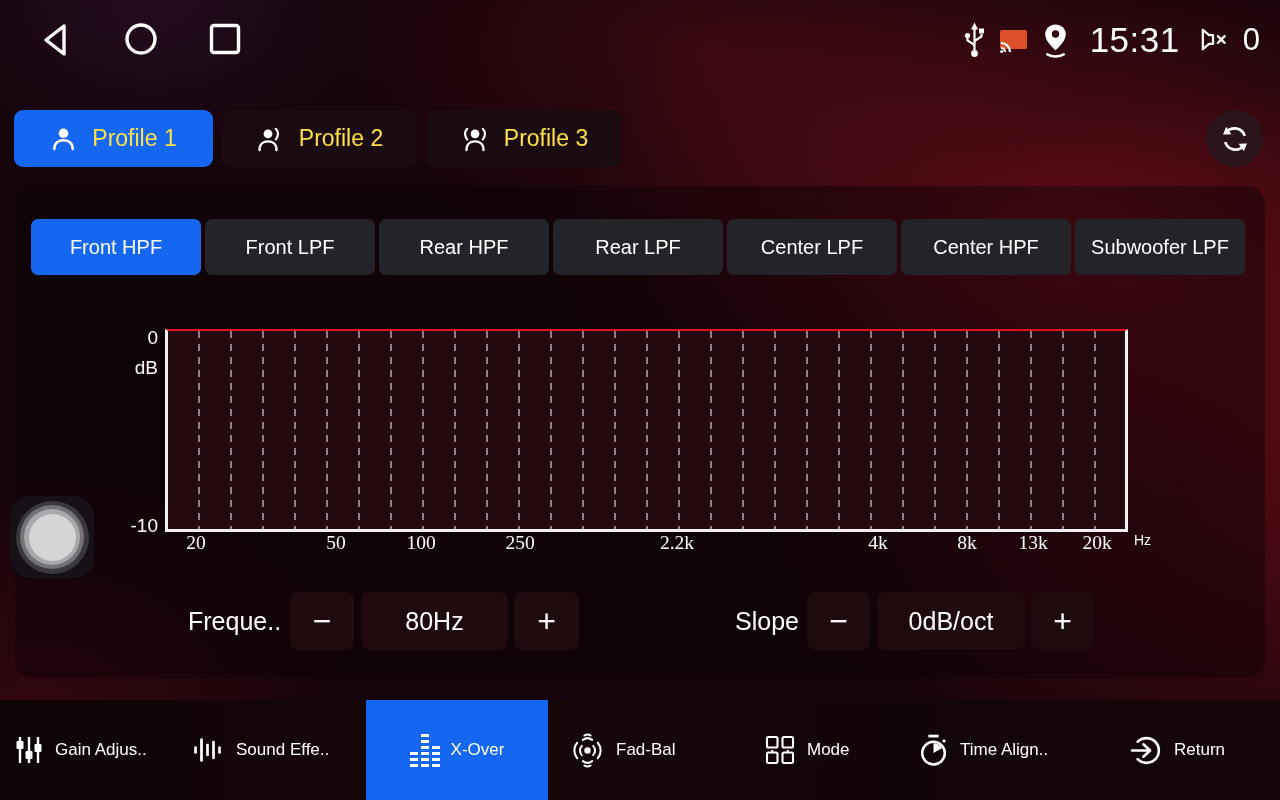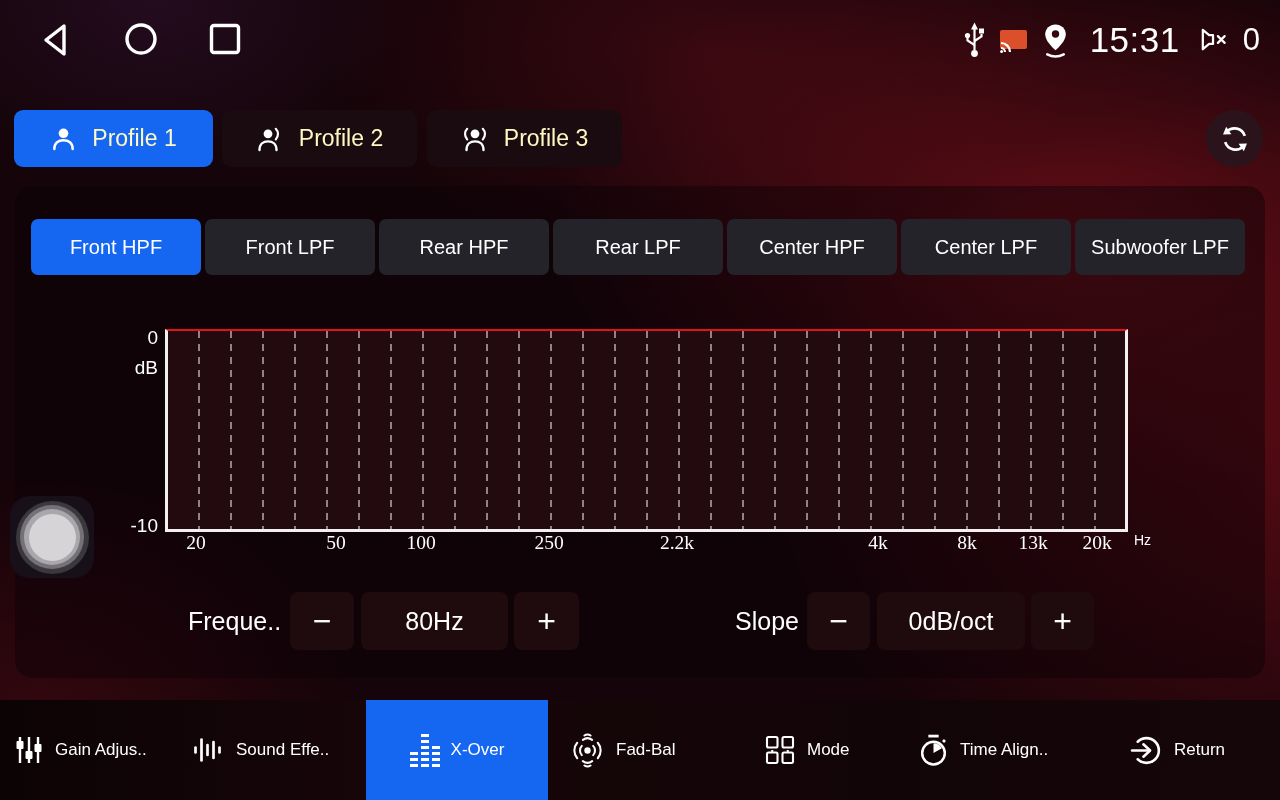--- a/index.html
+++ b/index.html
@@ -17,21 +17,21 @@
   svg{display:block;}
 
   
   .statusbar{position:absolute;left:0;top:0;width:1280px;height:80px;}
   .navbtn{position:absolute;top:21px;cursor:pointer;}
   .status-right{position:absolute;right:20px;top:0;height:80px;display:flex;align-items:center;gap:11px;}
   .clock{font-size:35px;color:#fff;letter-spacing:.5px;margin:0 6px 0 8px;}
   .volnum{font-size:31px;color:#fff;margin-left:2px;}
 
   
-  .profilebtn{position:absolute;top:110px;height:57px;border-radius:9px;display:flex;align-items:center;justify-content:center;gap:15px;font-size:23px;color:#fef9c3;background:#1a0b10;cursor:pointer;}
+  .profilebtn{position:absolute;top:110px;height:57px;border-radius:9px;display:flex;align-items:center;justify-content:center;gap:15px;font-size:23px;color:#fde047;background:#1a0b10;cursor:pointer;}
   .profilebtn.active{background:#1567f2;}
   .refreshbtn{position:absolute;left:1206px;top:110px;width:57px;height:57px;border-radius:50%;background:#2a131a;display:flex;align-items:center;justify-content:center;cursor:pointer;}
 
   
   .panel{position:absolute;left:15px;top:186px;width:1250px;height:492px;border-radius:18px;background:rgba(10,2,6,.45);}
 
   
   .filtertabs{position:absolute;left:31px;top:219px;width:1214px;display:flex;gap:4px;}
   .ftab{flex:1 1 0;height:56px;border-radius:7px;background:#232329;display:flex;align-items:center;justify-content:center;font-size:20px;color:#fff;white-space:nowrap;overflow:hidden;cursor:pointer;}
   .ftab.active{background:#1567f2;}
@@ -167,34 +167,34 @@
   </span>
 </div>
 
 <div class="panel"></div>
 
 <div class="filtertabs">
   <div class="ftab active">Front HPF</div>
   <div class="ftab">Front LPF</div>
   <div class="ftab">Rear HPF</div>
   <div class="ftab">Rear LPF</div>
+  <div class="ftab">Center LPF</div>
   <div class="ftab">Center HPF</div>
-  <div class="ftab">Center LPF</div>
   <div class="ftab">Subwoofer LPF</div>
 </div>
 
 <div class="plot"></div>
 <span class="ylab" style="top:327px;">0</span>
 <span class="ylab" style="top:357px;">dB</span>
 <span class="ylab" style="top:515px;">-10</span>
 
 <span class="xlab" style="left:196px;">20</span>
 <span class="xlab" style="left:324px;margin-left:12px;">50</span>
 <span class="xlab" style="left:421px;">100</span>
-<span class="xlab" style="left:549px;">250</span>
+<span class="xlab" style="left:520px;">250</span>
 <span class="xlab" style="left:677px;">2.2k</span>
 <span class="xlab" style="left:878px;">4k</span>
 <span class="xlab" style="left:967px;">8k</span>
 <span class="xlab" style="left:1033px;">13k</span>
 <span class="xlab" style="left:1097px;">20k</span>
 <span class="xunit">Hz</span>
 
 <div class="knob">
   <div class="k1">
     <div class="k2">

